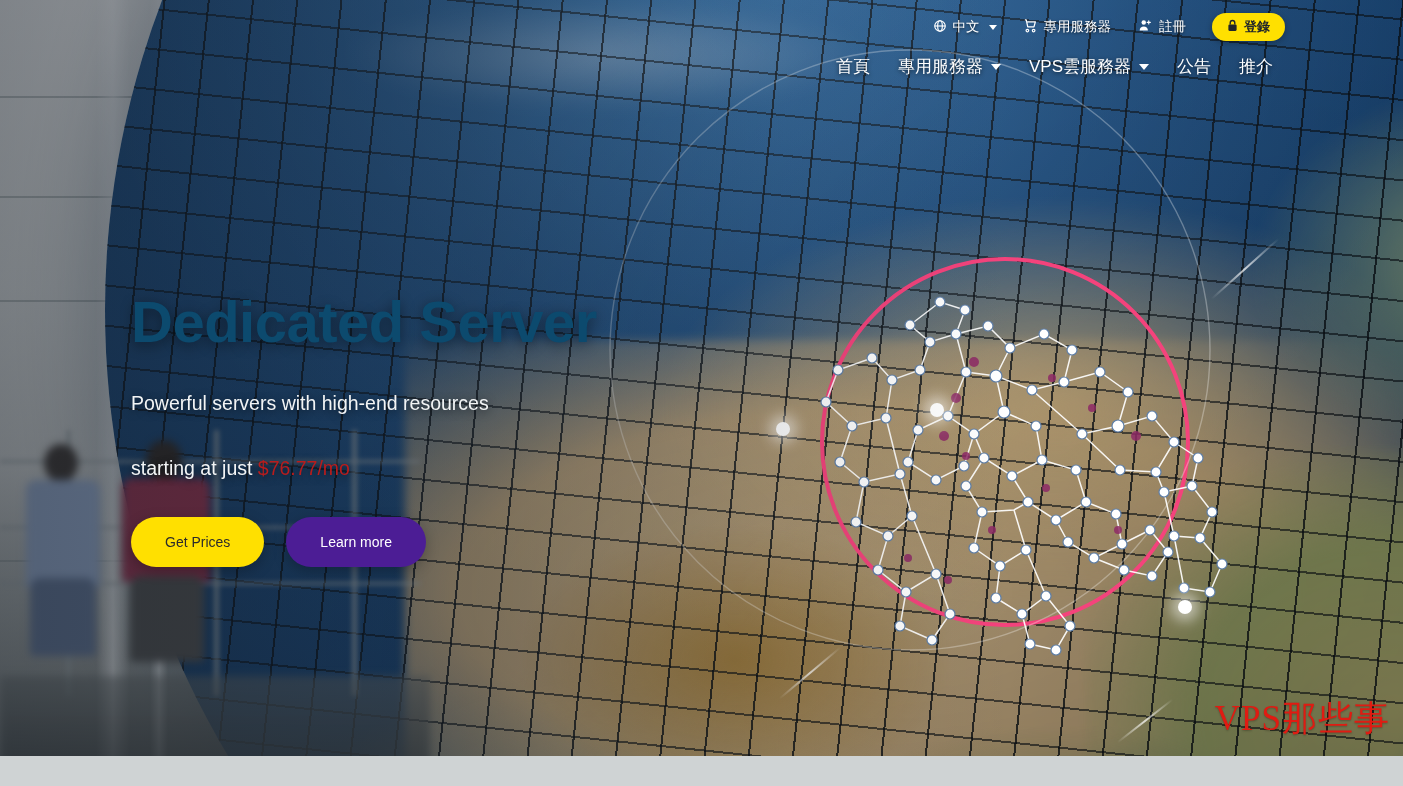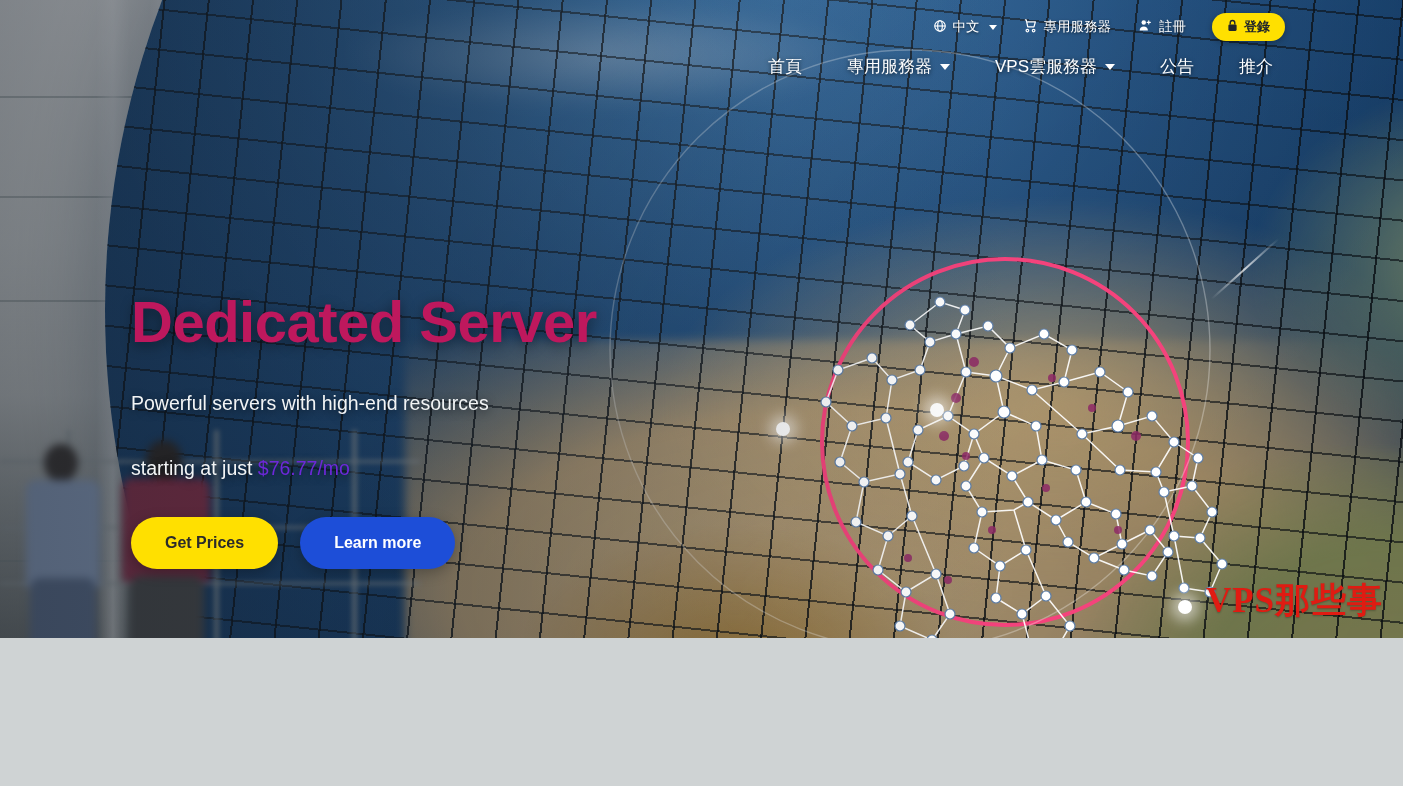--- a/index.html
+++ b/index.html
@@ -6,21 +6,21 @@
   html, body {
     width:1403px; height:786px;
     overflow:hidden;
     background:#cfd3d4;
     font-family:"Liberation Sans", sans-serif;
   }
 
   
   #stage {
     position:relative;
-    width:1403px; height:638px;
+    width:1403px; height:756px;
     overflow:hidden;
   }
 
   
   .bg { position:absolute; inset:0; overflow:hidden; }
 
   
   .wall {
     position:absolute; inset:0;
     background:
@@ -160,21 +160,21 @@
     background:#ffe000; color:#20252b;
     font-size:13px; font-weight:700;
     padding:5px 15px; border-radius:14px;
     cursor:pointer; border:none;
     box-shadow:0 2px 6px rgba(0,0,0,.3);
     white-space:nowrap;
   }
 
   .mainnav {
     display:flex; justify-content:flex-end; align-items:center;
-    gap:45px; padding:14px 130px 0 0;margin-left:20px;
+    gap:28px; padding:14px 130px 0 0;margin-left:20px;
   }
   .nav-item {
     display:flex; align-items:center; gap:8px;
     color:#fff; font-size:17px; font-weight:400;
     text-decoration:none; cursor:pointer;
     text-shadow:0 1px 4px rgba(0,0,0,.7);
     white-space:nowrap;
   }
   .nav-caret {
     width:0;height:0;border-left:5px solid transparent;border-right:5px solid transparent;
@@ -196,57 +196,57 @@
     width:113px; height:4px; background:#fff;
   }
   .logo-rule::before {
     content:""; position:absolute; left:0; top:0;
     width:7px; height:4px; background:#e8447e;
   }
 
   
   .hero { position:absolute; left:131px; top:292px; z-index:30; width:620px; }
   .h1 {
-    font-size:58px; font-weight:700; color:#be185d; line-height:1.04;
+    font-size:58px; font-weight:700; color:#0c4a6e; line-height:1.04;
     letter-spacing:-.5px;
     text-shadow:0 3px 14px rgba(0,0,0,.45);
   }
   .h2 {
     margin-top:6px;
     font-size:40px; font-weight:700; color:#fff; line-height:1.1;
     letter-spacing:-.2px;
     text-shadow:0 3px 14px rgba(0,0,0,.45);
     display:flex; align-items:center; gap:12px;
   }
   .cursor {
     display:inline-block; width:4px; height:36px; background:#fff;
   }
   .lead {
     margin-top:35px;
     font-size:19.5px; line-height:1.67; color:#f2f4f5; font-weight:400;
     text-shadow:0 2px 8px rgba(0,0,0,.55);
   }
-  .price { color:#6d28d9; font-weight:400; }
+  .price { color:#b91c1c; font-weight:400; }
 
   .cta { margin-top:32px; display:flex; gap:22px; }
   .btn {
     border:none; cursor:pointer;
-    font-size:16px; font-weight:700;
+    font-size:14px; font-weight:400;
     padding:17px 34px; border-radius:30px;
     box-shadow:0 4px 14px rgba(0,0,0,.25);
     white-space:nowrap;
   }
   .btn-yellow { background:#ffe000; color:#2b2b2b; }
-  .btn-pink   { background:#1d4ed8; color:#fff; }
+  .btn-pink   { background:#4c1d95; color:#fff; }
 
   
   .watermark {
-    position:absolute; right:20px; bottom:14px; z-index:45;
+    position:absolute; right:13px; bottom:14px; z-index:45;
     font-family:"Liberation Serif", serif;
-    font-size:35px; font-weight:700; color:#e01b12;
+    font-size:35px; font-weight:400; color:#e01b12;
     letter-spacing:1px; user-select:none;
     text-shadow:0 1px 2px rgba(0,0,0,.25);
   }
 </style>
 </head>
 <body>
 
 <div id="stage">
 
   <div class="bg">

